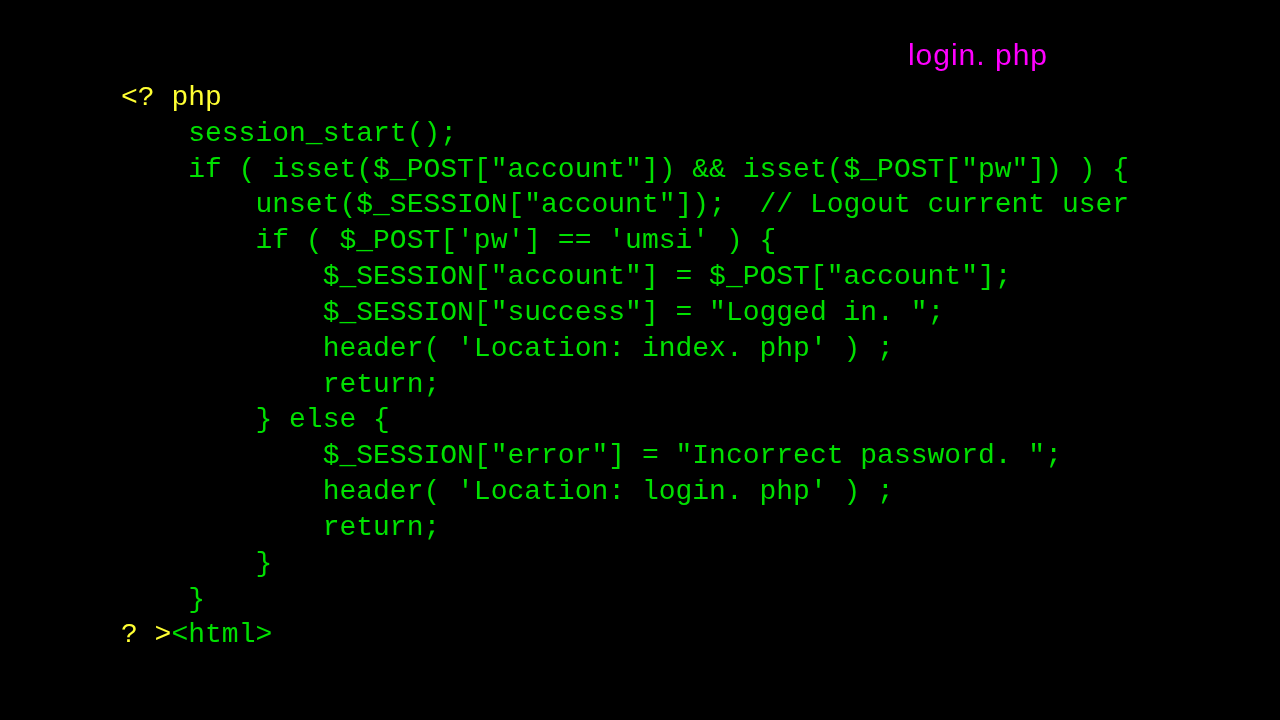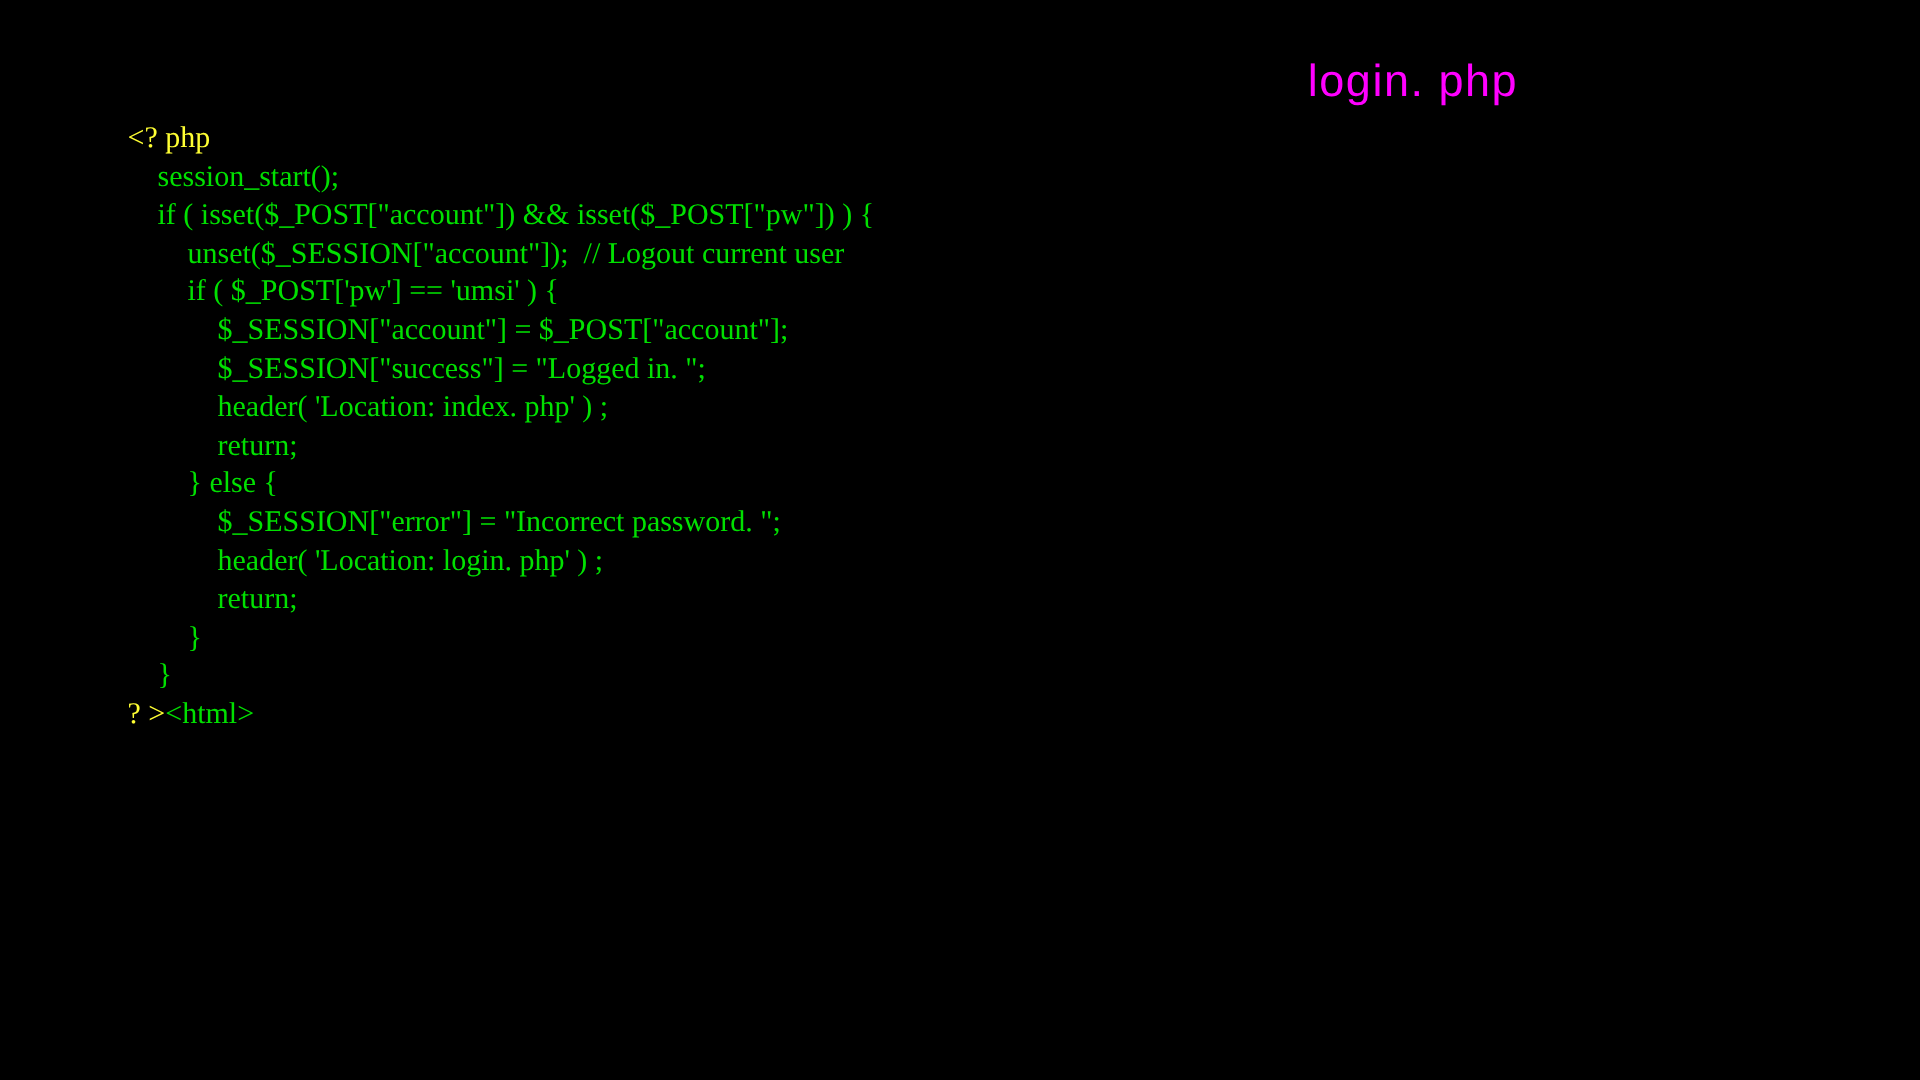--- a/index.html
+++ b/index.html
@@ -8,37 +8,38 @@
     width: 1280px;
     height: 720px;
     background: #000000;
     overflow: hidden;
     font-family: Arial, Helvetica, sans-serif;
   }
   .slide {
     position: relative;
     width: 1072px;
     height: 720px;
+    margin-left: 36px;
   }
   .filename {
     position: absolute;
     top: 38px;
     right: 60px;
     color: #ff00ff;
     font-size: 30px;
     letter-spacing: 1px;
   }
   .codeblock {
     position: absolute;
     top: 80px;
     left: 85px;
-    font-size: 20px;
+    font-size: 28px;
     line-height: 1.28;
     white-space: pre;
-    font-family: Liberation Serif, serif;
+    font-family: Liberation Mono, monospace;
   }
   .yellow { color: #ffff33; }
   .green { color: #00e000; }
 </style>
 </head>
 <body>
 
 <div class="slide">
   <div class="filename">login. php</div>
   <div class="codeblock"><span class="yellow">&lt;? php</span>

